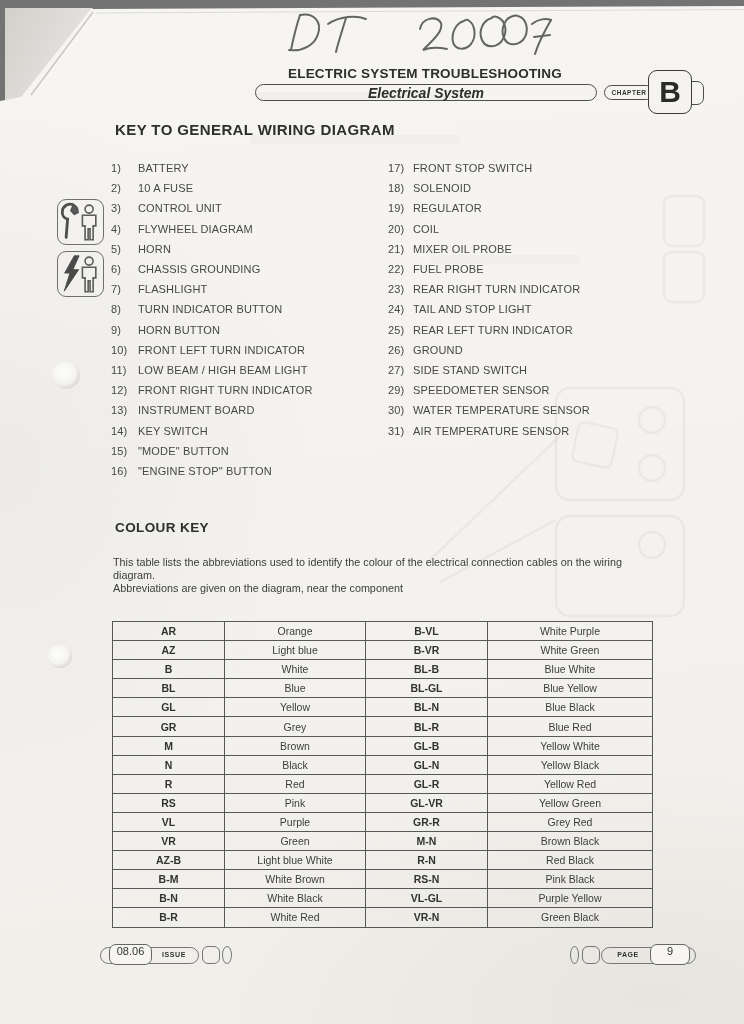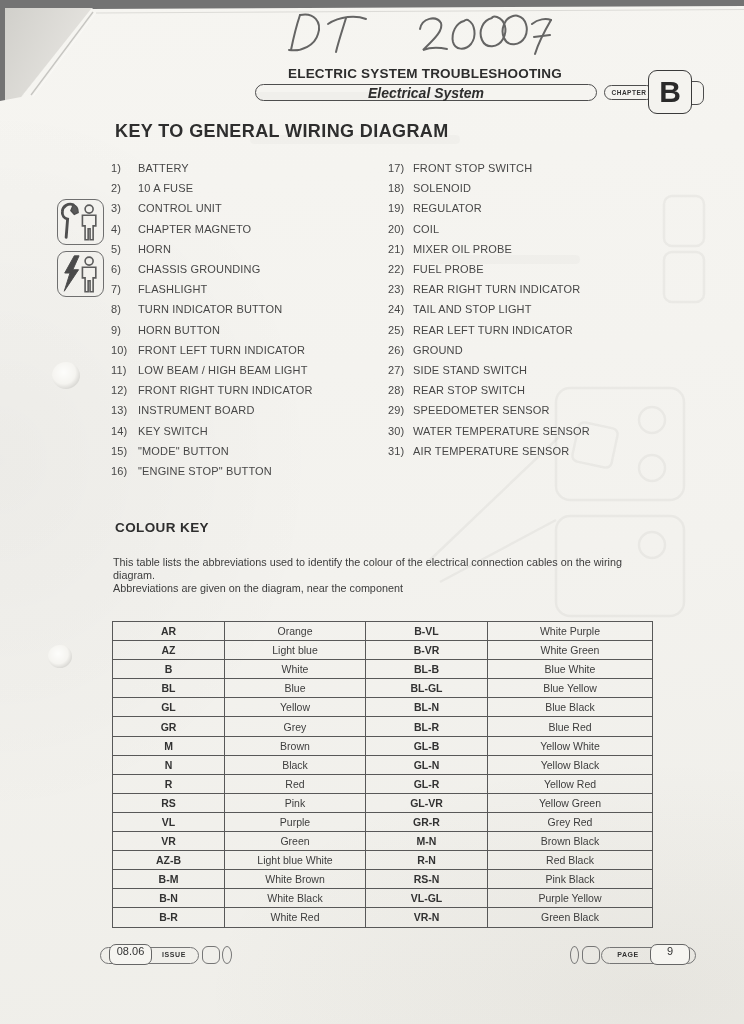--- a/index.html
+++ b/index.html
@@ -27,21 +27,21 @@
           font-size:14px;font-weight:bold;font-style:italic;color:#2e2e2e;background:#f5f4f0;}
   .ch-pill{position:absolute;left:604px;top:85px;width:48px;height:13px;border:1.2px solid #4e4e4e;
            border-radius:8px;display:flex;align-items:center;justify-content:center;
            font-size:6.5px;font-weight:bold;letter-spacing:.5px;color:#333;background:#f5f4f0;}
   .b-tab{position:absolute;left:684px;top:81px;width:18px;height:22px;
          border:1.2px solid #4e4e4e;border-radius:7px;background:#f5f4f0;}
   .b-box{position:absolute;left:648px;top:70px;width:42px;height:42px;border:1.8px solid #3a3a3a;
          border-radius:9px;background:#f4f3ef;display:flex;align-items:center;justify-content:center;
          font-size:30px;font-weight:bold;color:#2a2a2a;}
   
-  .key-title{position:absolute;left:115px;top:121px;font-size:18px;font-weight:bold;
+  .key-title{position:absolute;left:115px;top:121px;font-size:15px;font-weight:bold;
              color:#2e2e2e;letter-spacing:.4px;}
   .list{position:absolute;top:158px;font-size:11px;color:#474747;letter-spacing:.15px;}
   .list.left{left:111px;} .list.right{left:388px;}
   .list .row{height:20.2px;display:flex;align-items:center;}
   .list .num{width:27px;flex:none;}
   .list.right .num{width:25px;}
   .list .lbl{white-space:nowrap;}
   
   .m-icon{position:absolute;left:57px;width:47px;height:46px;border:1.6px solid #6f6f6f;
           border-radius:9px;box-sizing:border-box;}
@@ -142,21 +142,21 @@
           <span class="lbl">10 A FUSE</span>
         </div>
 
         <div class="row">
           <span class="num">3)</span>
           <span class="lbl">CONTROL UNIT</span>
         </div>
 
         <div class="row">
           <span class="num">4)</span>
-          <span class="lbl">CHAPTER MAGNETO</span>
+          <span class="lbl">FLYWHEEL DIAGRAM</span>
         </div>
 
         <div class="row">
           <span class="num">5)</span>
           <span class="lbl">HORN</span>
         </div>
 
         <div class="row">
           <span class="num">6)</span>
           <span class="lbl">CHASSIS GROUNDING</span>
@@ -262,24 +262,20 @@
         <div class="row">
           <span class="num">26)</span>
           <span class="lbl">GROUND</span>
         </div>
 
         <div class="row">
           <span class="num">27)</span>
           <span class="lbl">SIDE STAND SWITCH</span>
         </div>
 
-        <div class="row">
-          <span class="num">28)</span>
-          <span class="lbl">REAR STOP SWITCH</span>
-        </div>
 
         <div class="row">
           <span class="num">29)</span>
           <span class="lbl">SPEEDOMETER SENSOR</span>
         </div>
 
         <div class="row">
           <span class="num">30)</span>
           <span class="lbl">WATER TEMPERATURE SENSOR</span>
         </div>

